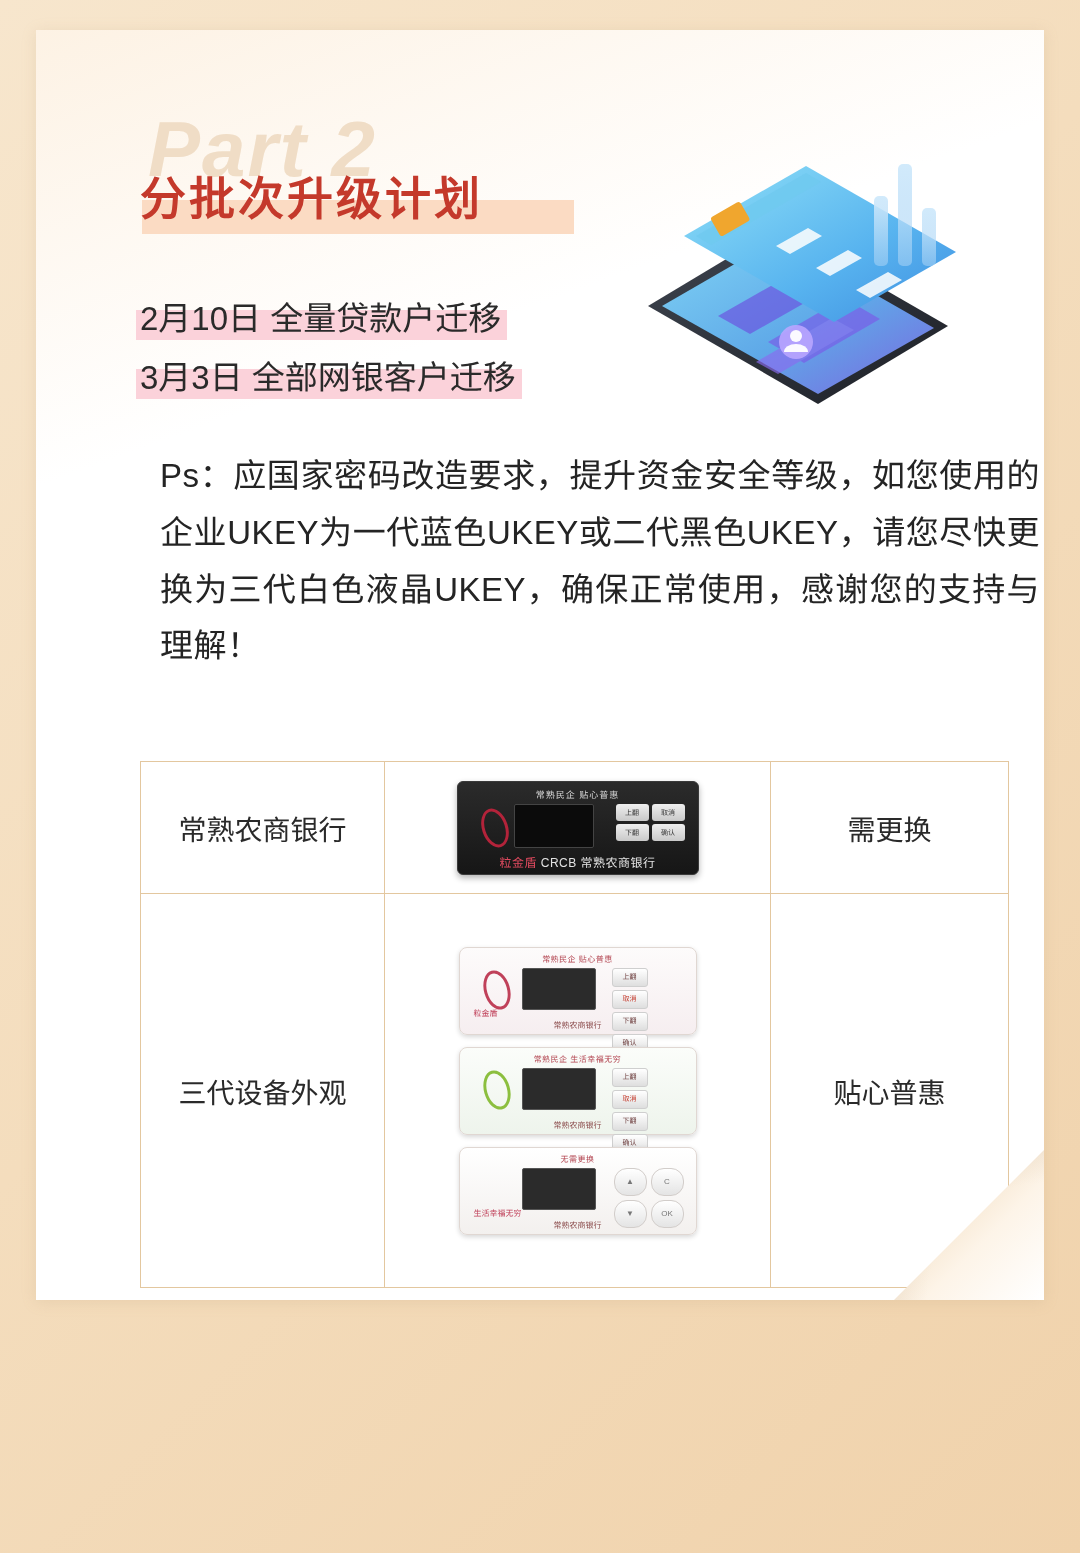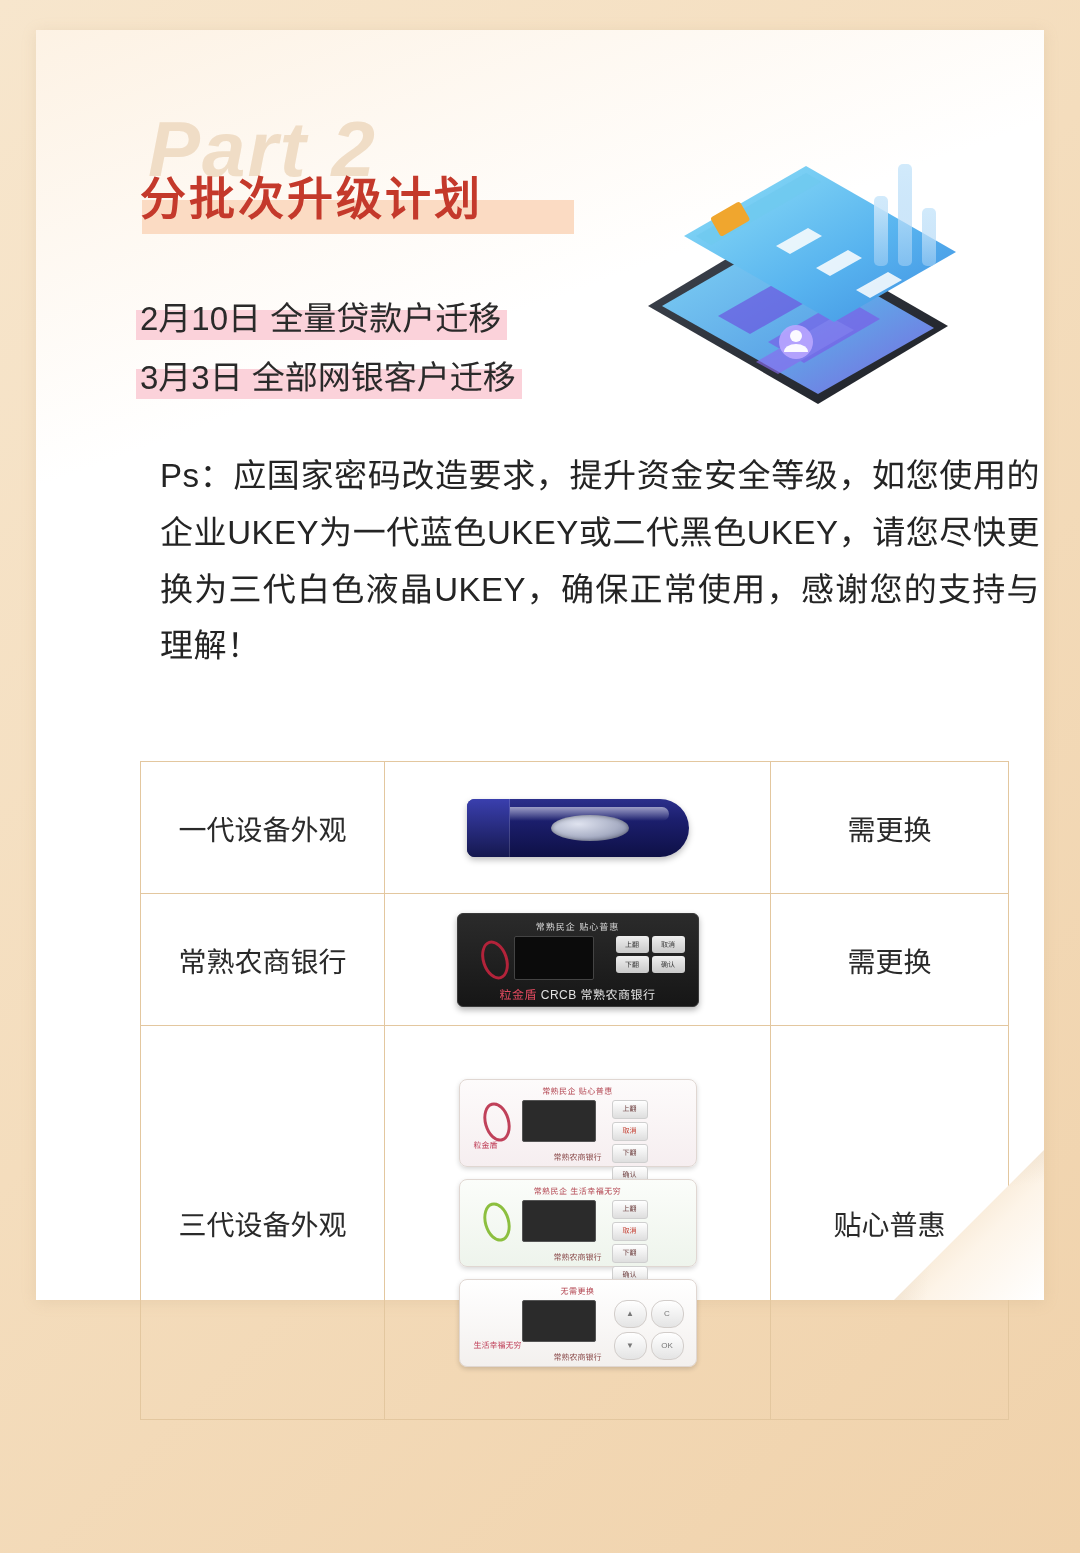--- a/index.html
+++ b/index.html
@@ -378,30 +378,20 @@
 
     <div id="para">Ps：应国家密码改造要求，提升资金安全等级，如您使用的企业UKEY为一代蓝色UKEY或二代黑色UKEY，请您尽快更换为三代白色液晶UKEY，确保正常使用，感谢您的支持与理解！</div>
 
     <table id="table">
       <colgroup>
         <col class="col-a">
           <col class="col-b">
           <col class="col-c">
       </colgroup>
       <tbody>
-        <tr class="r1">
-          <td>一代设备外观</td>
-          <td class="dev-cell">
-            <div class="usb1">
-              <div class="cap"></div>
-              <div class="oval"></div>
-            </div>
-          </td>
-          <td>需更换</td>
-        </tr>
 
         <tr class="r2">
           <td>常熟农商银行</td>
           <td class="dev-cell">
             <div class="tok2">
               <div class="top-txt">常熟民企 贴心普惠</div>
               <div class="logo"></div>
               <div class="screen"></div>
               <div class="btns">
                 <div class="btn">上翻</div>

